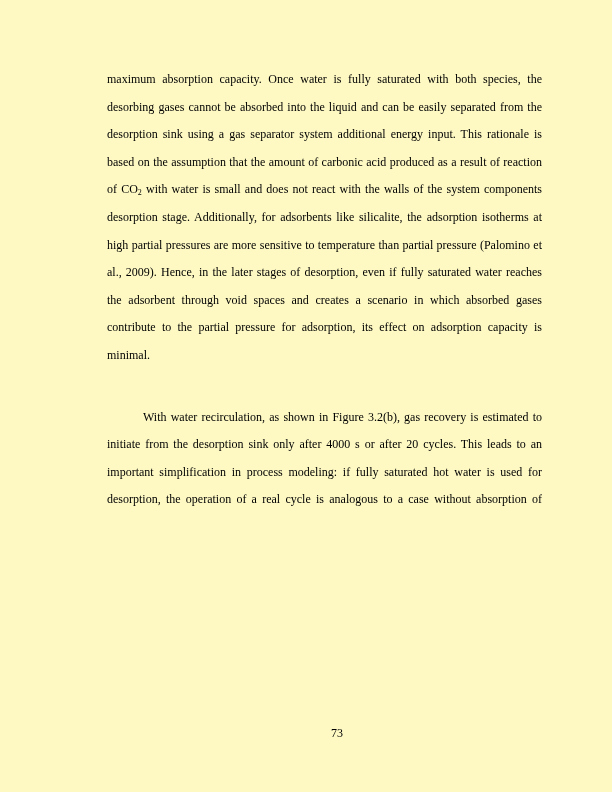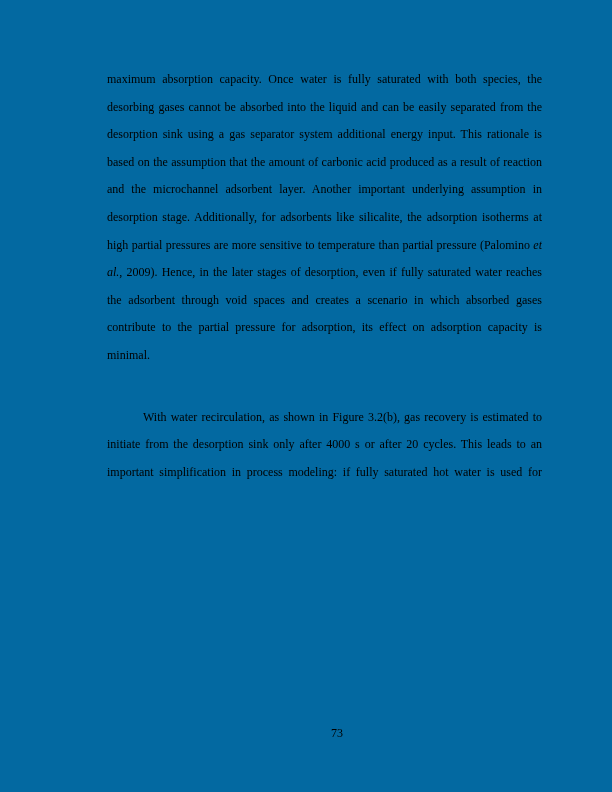--- a/index.html
+++ b/index.html
@@ -8,21 +8,21 @@
     height: 792px;
     position: relative;
     background: #ffffff;
     color: #000000;
     font-family: "Liberation Serif", serif;
     overflow: hidden;
   }
   .page {
     position: absolute;
     inset: 0;
-    background: #0369a1;
+    background: #fef9c3;
   }
   .body-text {
     position: absolute;
     left: 107px;
     top: 66px;
     width: 435px;
   }
   .paragraph + .paragraph {
     margin-top: 14.5px;
   }
@@ -36,49 +36,50 @@
     white-space: normal;
   }
   .line.no-justify {
     text-align-last: left;
     font-family: Liberation Serif, serif;
   }
   .line.indent {
     text-indent: 36px;
     margin-top: 34px;
   }
-  .seg-i { font-style: italic; }
+  .seg-i { }
   .seg-sub { font-size: 8px; vertical-align: -2px; }
   .page-number {
     position: absolute;
     top: 726px;
     left: 337px;
     transform: translateX(-50%);
     font-size: 12px;
     line-height: normal;
   }
 </style>
 </head>
 <body>
 
 <div class="page">
   <div class="body-text">
       <div class="paragraph">
         <div class="line"><span>maximum absorption capacity. Once water is fully saturated with both species, the</span></div>
         <div class="line"><span>desorbing gases cannot be absorbed into the liquid and can be easily separated from the</span></div>
         <div class="line"><span>desorption sink using a gas separator system additional energy input. This rationale is</span></div>
         <div class="line"><span>based on the assumption that the amount of carbonic acid produced as a result of reaction</span></div>
-        <div class="line"><span>and the microchannel adsorbent layer. Another important underlying assumption in</span></div>
+        <div class="line"><span>of CO</span><span class="seg-sub">2</span><span> with water is small and does not react with the walls of the system components</span></div>
         <div class="line"><span>desorption stage. Additionally, for adsorbents like silicalite, the adsorption isotherms at</span></div>
         <div class="line"><span>high partial pressures are more sensitive to temperature than partial pressure (Palomino </span><span class="seg-i">et</span></div>
         <div class="line"><span class="seg-i">al.</span><span>, 2009). Hence, in the later stages of desorption, even if fully saturated water reaches</span></div>
         <div class="line"><span>the adsorbent through void spaces and creates a scenario in which absorbed gases</span></div>
         <div class="line"><span>contribute to the partial pressure for adsorption, its effect on adsorption capacity is</span></div>
         <div class="line no-justify"><span>minimal.</span></div>
       </div>
       <div class="paragraph">
         <div class="line indent"><span>With water recirculation, as shown in Figure 3.2(b), gas recovery is estimated to</span></div>
         <div class="line"><span>initiate from the desorption sink only after 4000 s or after 20 cycles. This leads to an</span></div>
         <div class="line"><span>important simplification in process modeling: if fully saturated hot water is used for</span></div>
+        <div class="line"><span>desorption, the operation of a real cycle is analogous to a case without absorption of</span></div>
       </div>
     </div>
   <div class="page-number">73</div>
 </div>
 
 </body></html>

